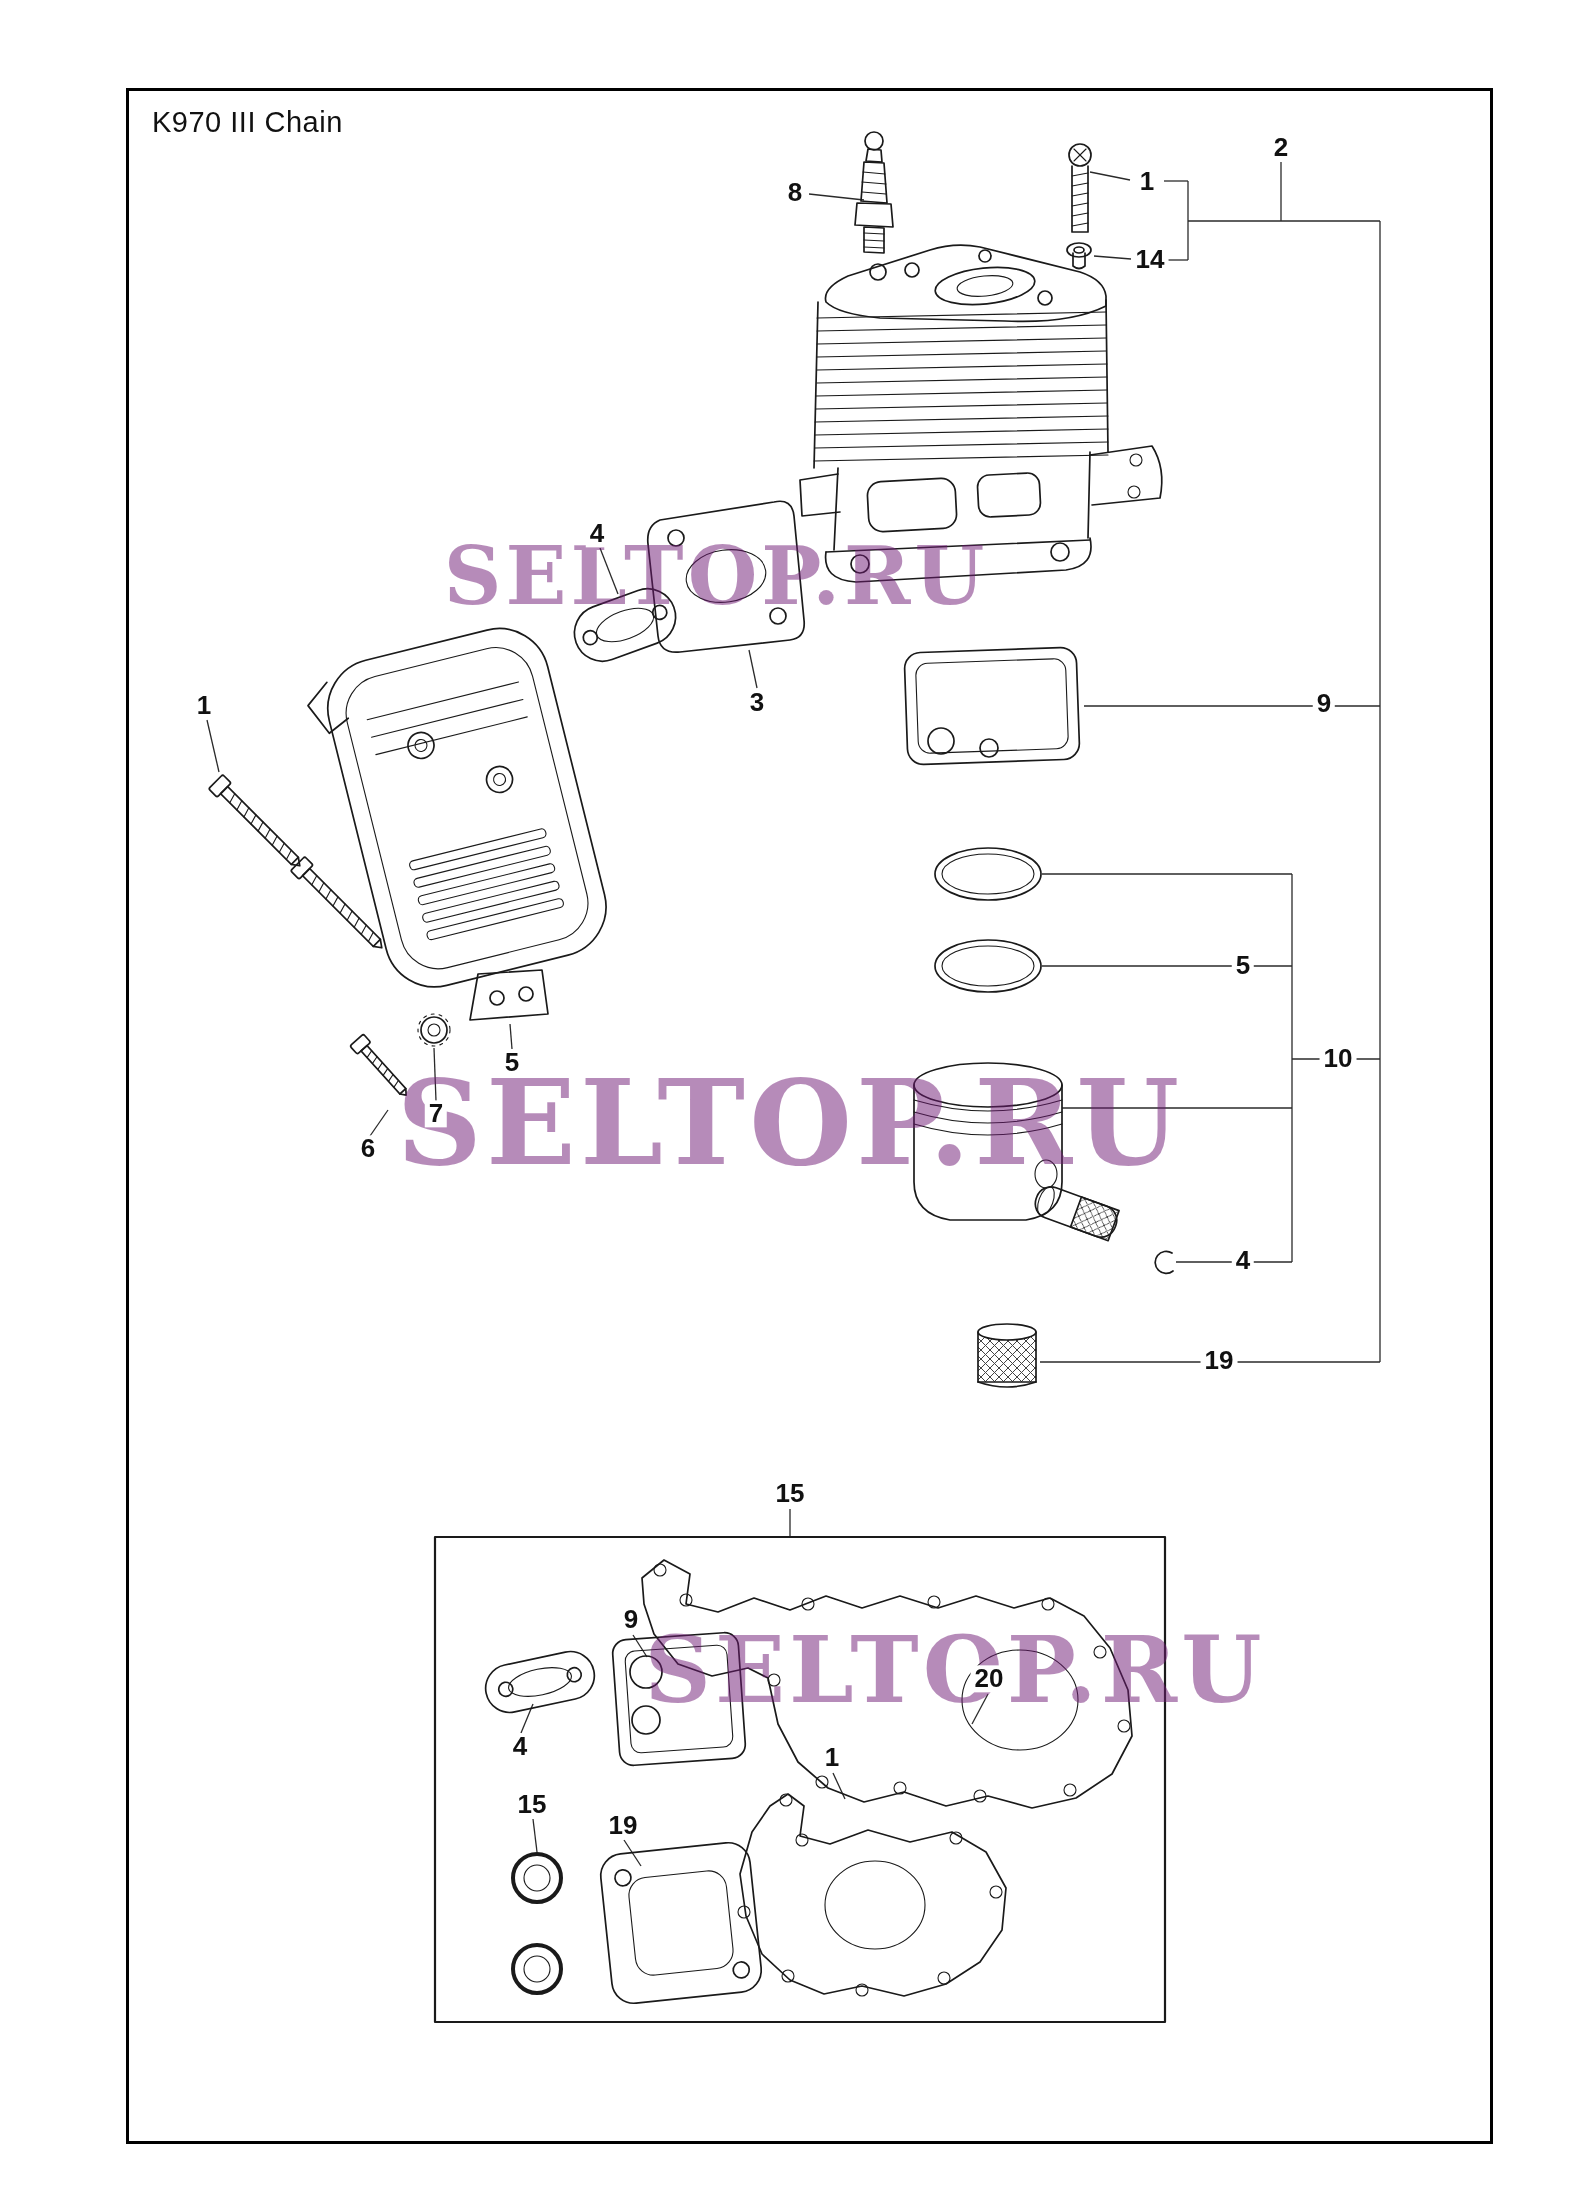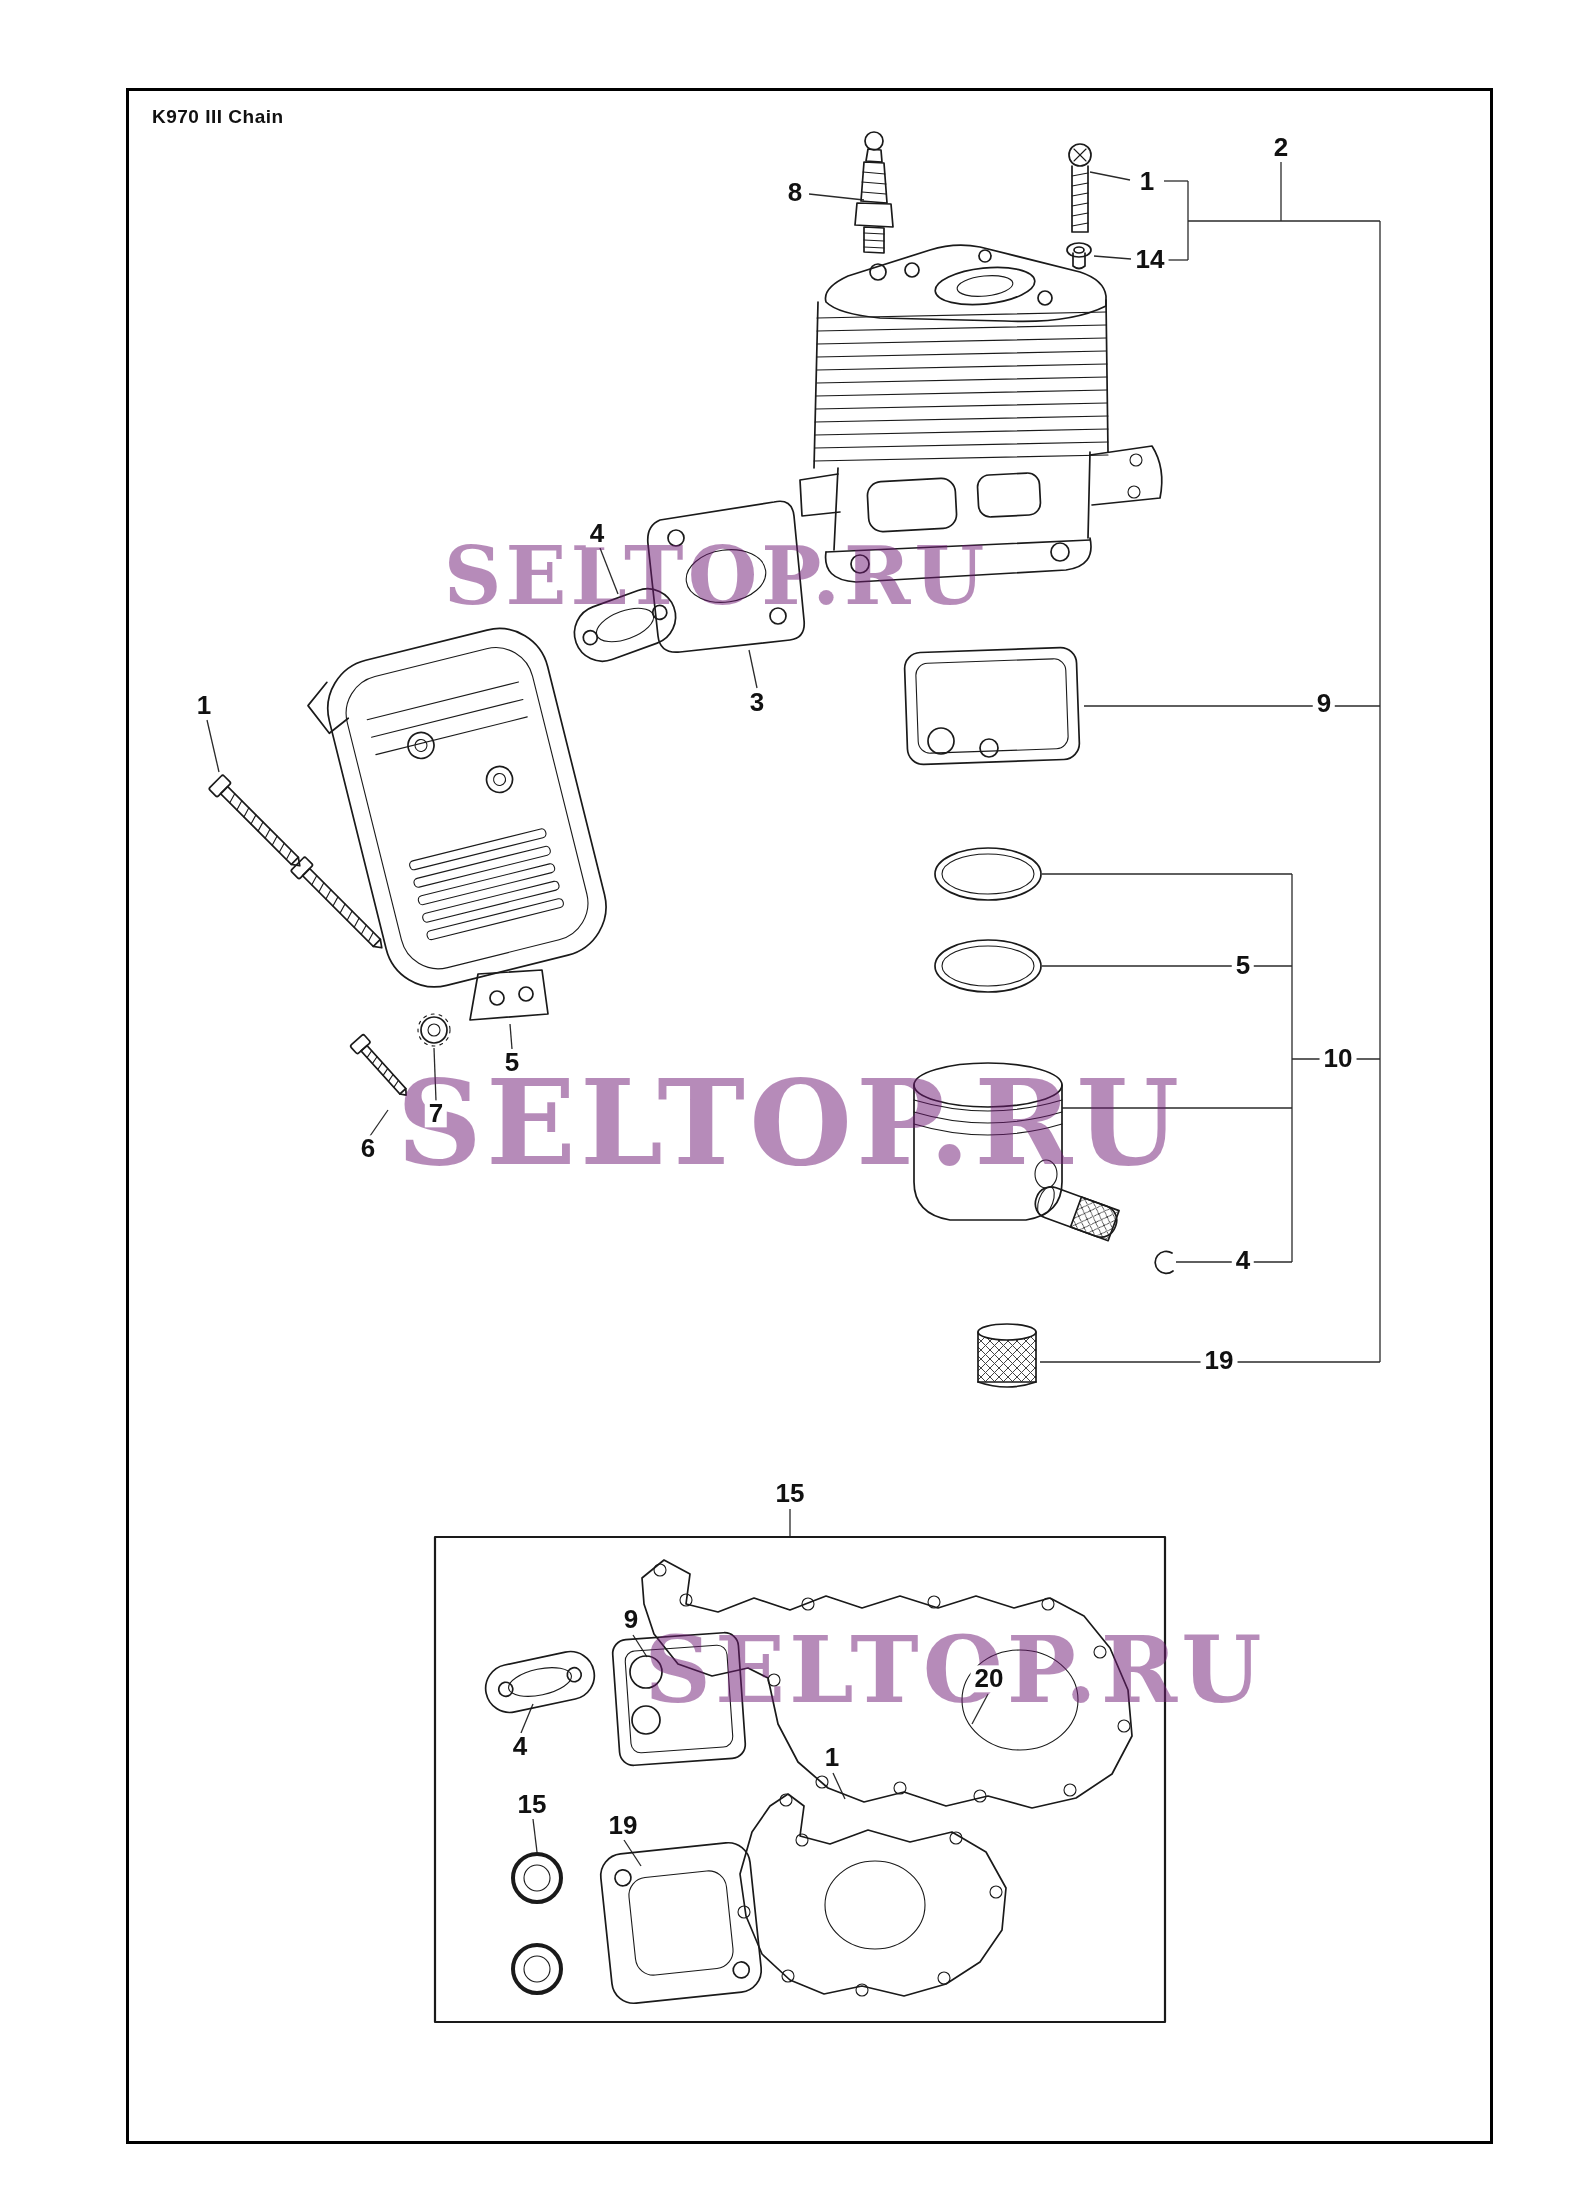--- a/index.html
+++ b/index.html
@@ -1,20 +1,20 @@
 <!DOCTYPE html>
 <html><head>
 <meta charset="utf-8">
 <style>
   html,body{margin:0;padding:0;background:#fff;}
   .page{position:relative;width:1573px;height:2204px;background:#fff;overflow:hidden;
         font-family:"Liberation Sans",sans-serif;color:#111;}
   .frame{position:absolute;left:126px;top:88px;width:1367px;height:2056px;
          border:3px solid #000;box-sizing:border-box;}
-  .title{position:absolute;left:152px;top:106px;font-size:19px;font-weight:bold;
+  .title{position:absolute;left:152px;top:106px;font-size:29px;font-weight:normal;
          letter-spacing:.5px;}
   svg.draw{position:absolute;left:0;top:0;}
   .ln{fill:none;stroke:#1a1a1a;stroke-width:1.7;stroke-linejoin:round;stroke-linecap:round;}
   .lt{stroke-width:1.1;}
   .ld{fill:none;stroke:#2a2a2a;stroke-width:1.3;}
   .wf{fill:#fff;}
   .callout{position:absolute;transform:translate(-50%,-50%);font-size:26px;font-weight:bold;
            background:#fff;padding:0 4px;line-height:1.05;}
   .wm{position:absolute;transform:translate(-50%,-50%);font-family:"DejaVu Serif",serif;
       font-weight:bold;color:#701a75;opacity:.5;white-space:nowrap;letter-spacing:4px;}

